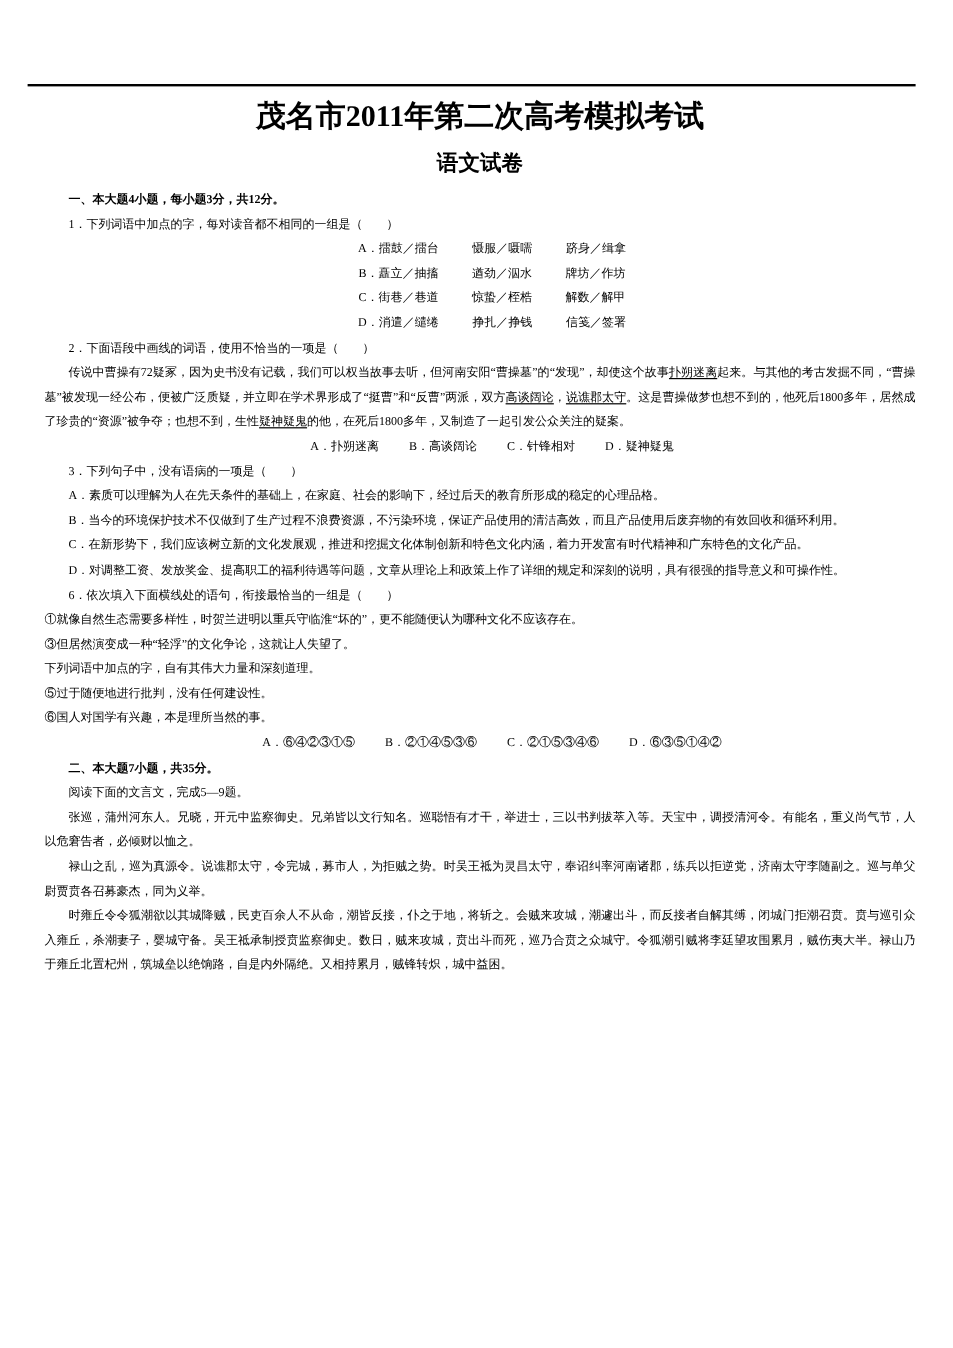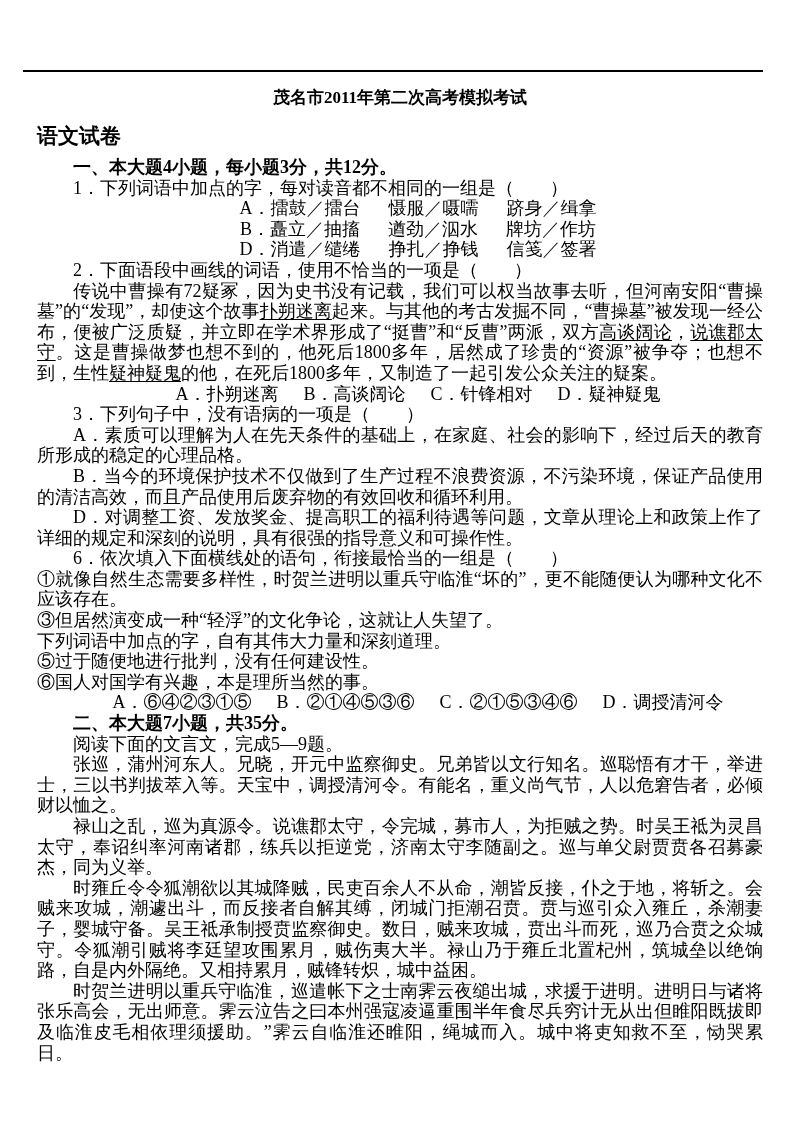--- a/index.html
+++ b/index.html
@@ -21,34 +21,34 @@
   .topline {
     margin-top: 70px;
     margin-left: -14px;
     width: 740px;
     border-top: 2px solid #000;
     height: 0;
   }
   .title {
     margin: 13px 0 0 0;
     text-align: center;
-    font-size: 17px;
+    font-size: 25px;
     font-weight: bold;
     line-height: 26px;
   }
   .subtitle {
     margin: 13px 0 9px 0;
-    text-align: left;
-    font-size: 21px;
+    text-align: center;
+    font-size: 18px;
     font-weight: bold;
     line-height: 24px;
   }
   p {
     margin: 0;
-    font-size: 18px;
+    font-size: 10px;
     line-height: 20.6px;
     text-align: justify;
     word-break: break-all;
   }
   .heading {
     font-weight: bold;
     text-indent: 2em;
   }
   .indent { text-indent: 2em; }
   .noindent { text-indent: 0; }
@@ -67,39 +67,40 @@
   <div class="topline"></div>
 
   <div class="title">茂名市2011年第二次高考模拟考试</div>
   <div class="subtitle">语文试卷</div>
 
   <p class="heading">一、本大题4小题，每小题3分，共12分。</p>
 
   <p class="indent">1．下列词语中加点的字，每对读音都不相同的一组是（　　）</p>
   <p class="optrow"><span>A．</span><span class="pair">擂鼓／擂台</span><span class="pair">慑服／嗫嚅</span><span class="pair">跻身／缉拿</span></p>
   <p class="optrow"><span>B．</span><span class="pair">矗立／抽搐</span><span class="pair">遒劲／泅水</span><span class="pair">牌坊／作坊</span></p>
+  <p class="optrow"><span>C．</span><span class="pair">街巷／巷道</span><span class="pair">惊蛰／桎梏</span><span class="pair">解数／解甲</span></p>
   <p class="optrow"><span>D．</span><span class="pair">消遣／缱绻</span><span class="pair">挣扎／挣钱</span><span class="pair">信笺／签署</span></p>
 
   <p class="indent">2．下面语段中画线的词语，使用不恰当的一项是（　　）</p>
   <p class="indent"><span>传说中曹操有72疑冢，因为史书没有记载，我们可以权当故事去听，但河南安阳“曹操墓”的“发现”，却使这个故事</span><span class="ul">扑朔迷离</span><span>起来。与其他的考古发掘不同，“曹操墓”被发现一经公布，便被广泛质疑，并立即在学术界形成了“挺曹”和“反曹”两派，双方</span><span class="ul">高谈阔论</span><span>，</span><span class="ul">说谯郡太守</span><span>。这是曹操做梦也想不到的，他死后1800多年，居然成了珍贵的“资源”被争夺；也想不到，生性</span><span class="ul">疑神疑鬼</span><span>的他，在死后1800多年，又制造了一起引发公众关注的疑案。</span></p>
   <p class="optrow"><span class="opt">A．扑朔迷离</span><span class="opt">B．高谈阔论</span><span class="opt">C．针锋相对</span><span class="opt">D．疑神疑鬼</span></p>
 
   <p class="indent">3．下列句子中，没有语病的一项是（　　）</p>
   <p class="indent">A．素质可以理解为人在先天条件的基础上，在家庭、社会的影响下，经过后天的教育所形成的稳定的心理品格。</p>
   <p class="indent">B．当今的环境保护技术不仅做到了生产过程不浪费资源，不污染环境，保证产品使用的清洁高效，而且产品使用后废弃物的有效回收和循环利用。</p>
+  <p class="indent">C．在新形势下，我们应该树立新的文化发展观，推进和挖掘文化体制创新和特色文化内涵，着力开发富有时代精神和广东特色的文化产品。</p>
   <p class="indent">D．对调整工资、发放奖金、提高职工的福利待遇等问题，文章从理论上和政策上作了详细的规定和深刻的说明，具有很强的指导意义和可操作性。</p>
 
   <p class="indent">6．依次填入下面横线处的语句，衔接最恰当的一组是（　　）</p>
   <p class="noindent">①就像自然生态需要多样性，时贺兰进明以重兵守临淮“坏的”，更不能随便认为哪种文化不应该存在。</p>
   <p class="noindent">③但居然演变成一种“轻浮”的文化争论，这就让人失望了。</p>
   <p class="noindent">下列词语中加点的字，自有其伟大力量和深刻道理。</p>
   <p class="noindent">⑤过于随便地进行批判，没有任何建设性。</p>
   <p class="noindent">⑥国人对国学有兴趣，本是理所当然的事。</p>
-  <p class="optrow"><span class="opt">A．⑥④②③①⑤</span><span class="opt">B．②①④⑤③⑥</span><span class="opt">C．②①⑤③④⑥</span><span class="opt">D．调授清河令</span></p>
+  <p class="optrow"><span class="opt">A．⑥④②③①⑤</span><span class="opt">B．②①④⑤③⑥</span><span class="opt">C．②①⑤③④⑥</span><span class="opt">D．⑥③⑤①④②</span></p>
 
   <p class="heading">二、本大题7小题，共35分。</p>
   <p class="indent">阅读下面的文言文，完成5—9题。</p>
   <p class="indent">张巡，蒲州河东人。兄晓，开元中监察御史。兄弟皆以文行知名。巡聪悟有才干，举进士，三以书判拔萃入等。天宝中，调授清河令。有能名，重义尚气节，人以危窘告者，必倾财以恤之。</p>
   <p class="indent">禄山之乱，巡为真源令。说谯郡太守，令完城，募市人，为拒贼之势。时吴王祗为灵昌太守，奉诏纠率河南诸郡，练兵以拒逆党，济南太守李随副之。巡与单父尉贾贲各召募豪杰，同为义举。</p>
   <p class="indent">时雍丘令令狐潮欲以其城降贼，民吏百余人不从命，潮皆反接，仆之于地，将斩之。会贼来攻城，潮遽出斗，而反接者自解其缚，闭城门拒潮召贲。贲与巡引众入雍丘，杀潮妻子，婴城守备。吴王祗承制授贲监察御史。数日，贼来攻城，贲出斗而死，巡乃合贲之众城守。令狐潮引贼将李廷望攻围累月，贼伤夷大半。禄山乃于雍丘北置杞州，筑城垒以绝饷路，自是内外隔绝。又相持累月，贼锋转炽，城中益困。</p>
-  <p class="indent">时贺兰进明以重兵守临淮，巡遣帐下之士南霁云夜缒出城，求援于进明。进明日与诸将张乐高会，无出师意。霁云泣告之曰本州强寇凌逼重围半年食尽兵穷计无从出但睢阳既拔即及临淮皮毛相依理须援助。”霁云自临淮还睢阳，绳城而入。城中将吏知救不至，恸哭累日。</p>
 
 </div>
 
 </body></html>

